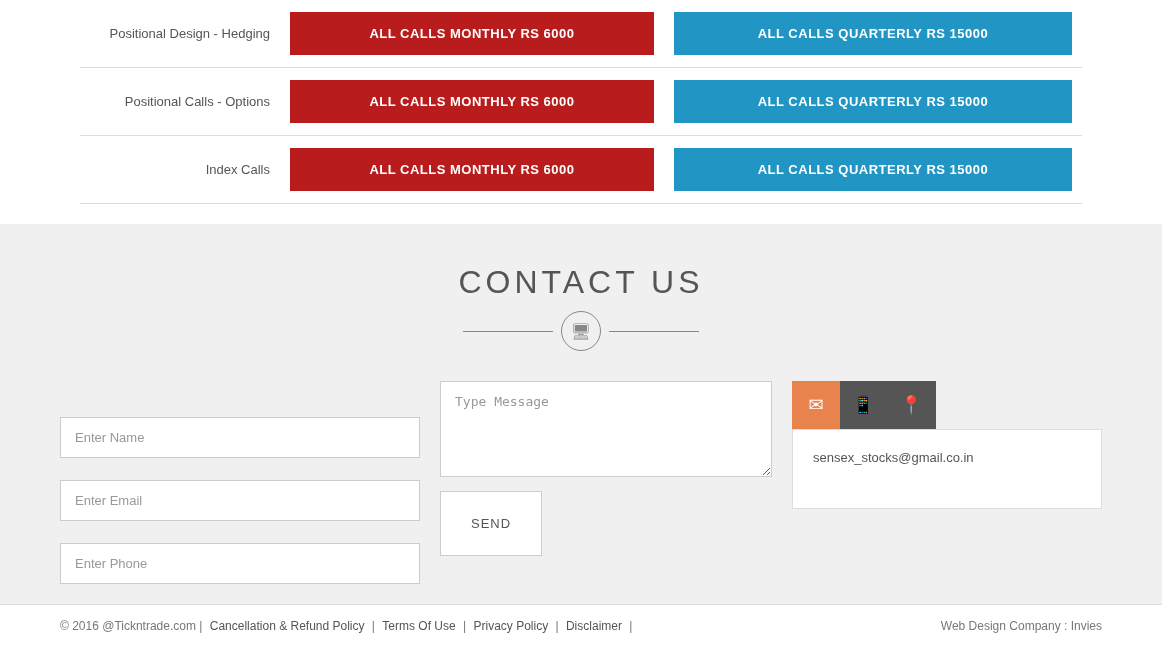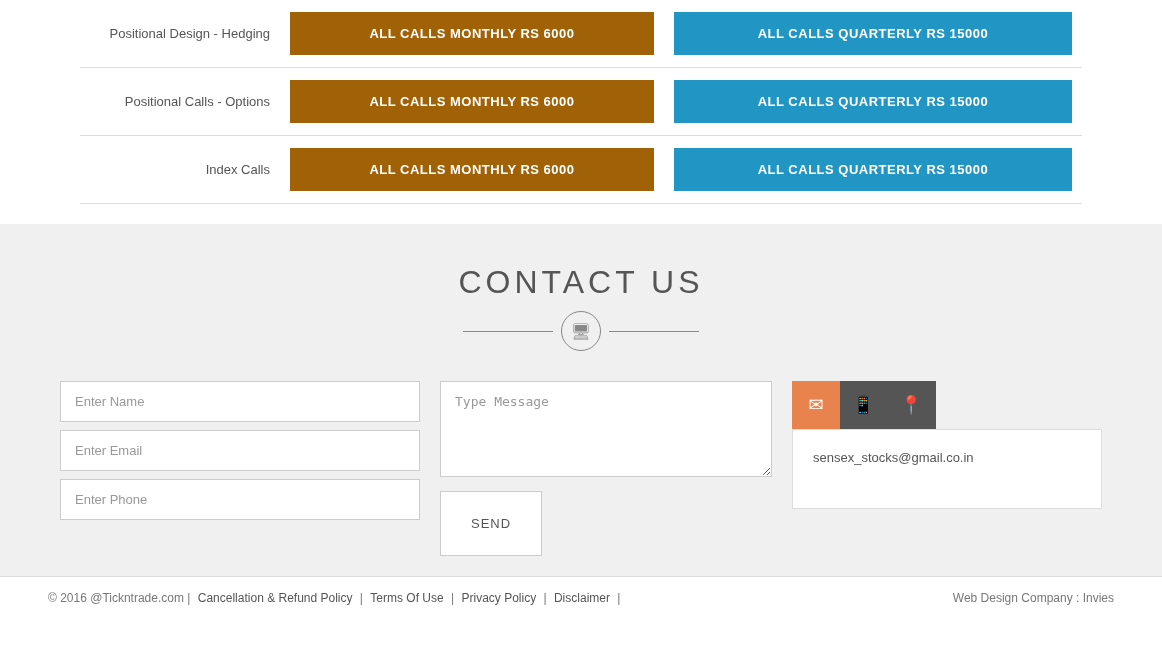--- a/index.html
+++ b/index.html
@@ -21,21 +21,21 @@
       padding: 12px 10px;
     }
     .row-label {
       width: 200px;
       color: #555;
       font-size: 13px;
       text-align: right;
       padding-right: 20px;
     }
     .btn-monthly {
-      background: #a16207;
+      background: #b91c1c;
       color: #fff;
       border: none;
       padding: 14px 30px;
       font-size: 13px;
       font-weight: bold;
       letter-spacing: 0.5px;
       cursor: pointer;
       width: 100%;
       text-align: center;
     }
@@ -98,21 +98,22 @@
 
     .contact-form-row {
       display: flex;
       gap: 20px;
       align-items: flex-start;
     }
     .contact-left {
       flex: 0 0 360px;
       display: flex;
       flex-direction: column;
-      gap: 8px;
+      gap: 22px;
+      margin-top: 36px;
     }
     .contact-left input {
       width: 100%;
       padding: 12px 14px;
       border: 1px solid #ccc;
       background: #fff;
       font-size: 13px;
       color: #666;
       outline: none;
     }
@@ -186,21 +187,21 @@
     .contact-info-box p {
       font-size: 13px;
       color: #555;
       margin-bottom: 8px;
     }
 
     
     .footer {
       background: #fff;
       border-top: 1px solid #ddd;
-      padding: 14px 48px;
+      padding: 14px 60px;
       display: flex;
       justify-content: space-between;
       align-items: center;
     }
     .footer-left {
       font-size: 12px;
       color: #777;
     }
     .footer-left a {
       color: #555;

